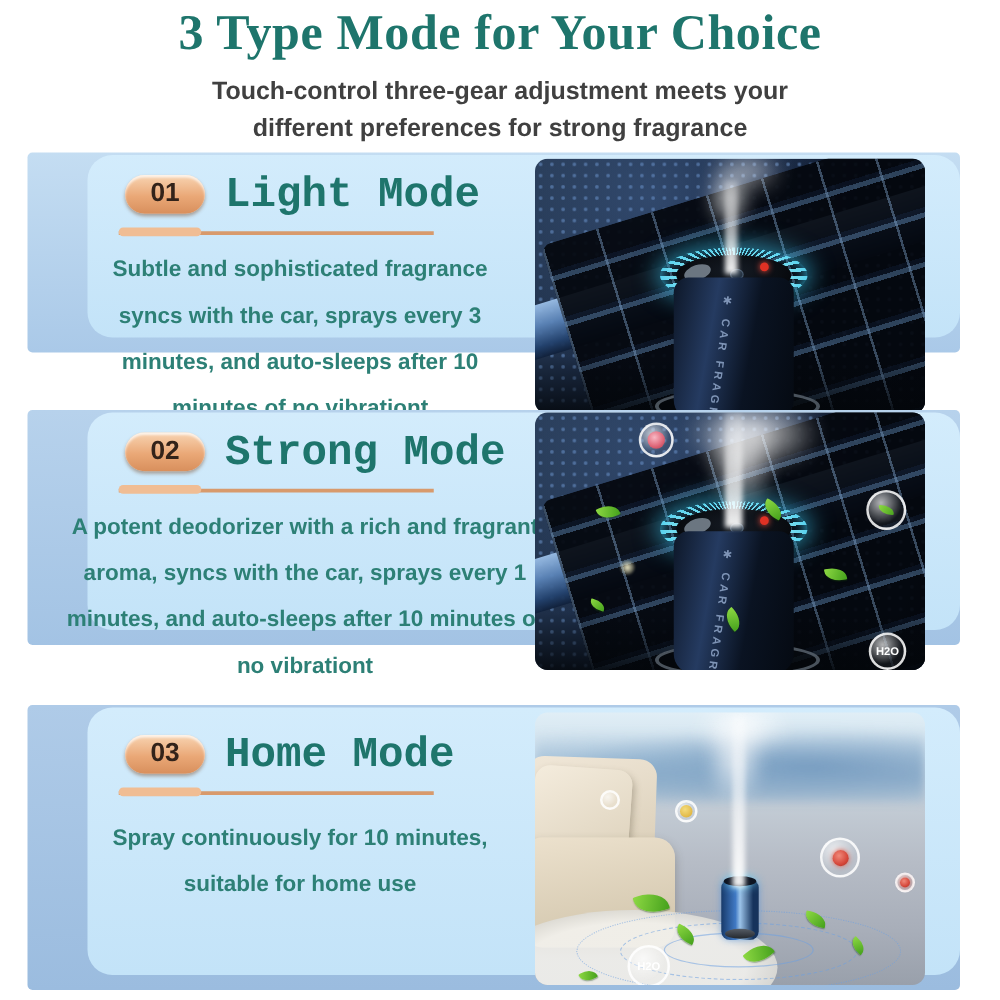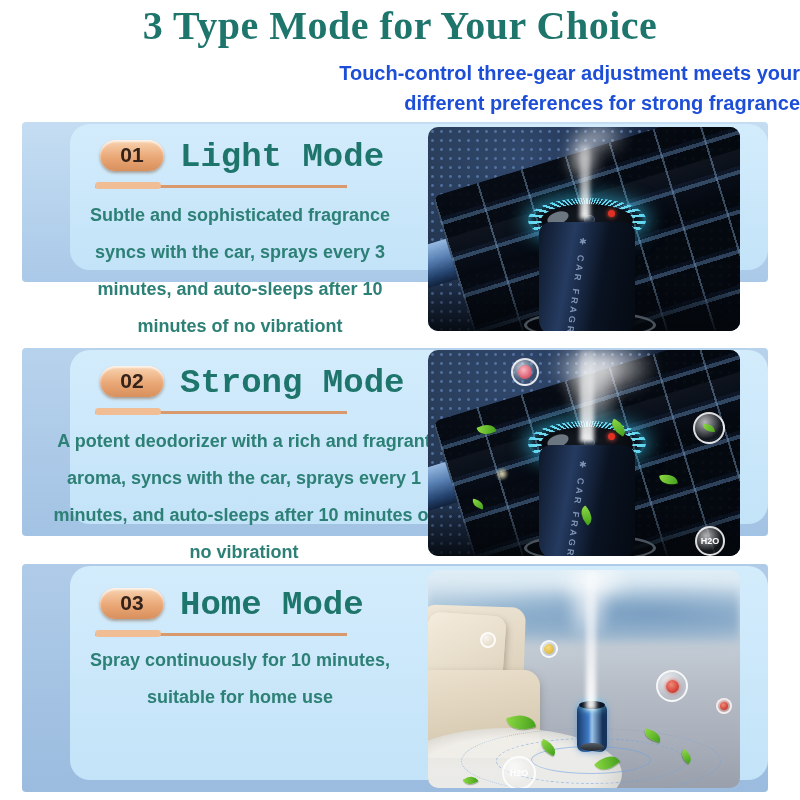--- a/index.html
+++ b/index.html
@@ -4,47 +4,47 @@
 <style>
   * { margin:0; padding:0; box-sizing:border-box; }
   html,body { width:800px; height:800px; background:#ffffff; overflow:hidden;
     font-family:"Liberation Sans","DejaVu Sans",sans-serif; }
   .page { position:relative; width:800px; height:800px; background:#ffffff; }
 
   
   .header { position:absolute; top:0; left:0; width:800px; text-align:center; }
   .main-title { margin-top:2px; font-family:"Liberation Serif","DejaVu Serif",serif;
     font-weight:bold; font-size:40px; color:#1e756c; letter-spacing:0.5px; }
-  .subtitle { margin-top:9px; font-size:20px; font-weight:bold; color:#1d4ed8; line-height:30px;text-align:right; }
+  .subtitle { margin-top:9px; font-size:20px; font-weight:bold; color:#404040; line-height:30px; }
 
   
   .band { position:absolute; left:22px; width:746px; border-radius:4px; }
   .band1 { top:122px; height:160px; background:linear-gradient(180deg,#c4ddf2,#aac9e8); }
-  .band2 { top:348px; height:188px; background:linear-gradient(180deg,#b7d2ec,#a3c3e4); }
+  .band2 { top:328px; height:188px; background:linear-gradient(180deg,#b7d2ec,#a3c3e4); }
   .band3 { top:564px; height:228px; background:linear-gradient(180deg,#afcbe8,#9bbcdf); }
   .card { position:absolute; left:48px; right:0; top:2px; bottom:12px;
     background:linear-gradient(180deg,#d3ecfc,#c3e3f8); border-radius:20px; }
 
   .text-col { position:absolute; left:0; top:0; width:436px; }
   .mode-row { display:flex; align-items:center; gap:16px; margin:14px 0 0 78px; }
   .band3 .mode-row { margin-top:20px; }
   .badge { width:64px; height:31px; border-radius:16px; flex:0 0 auto;
     background:linear-gradient(180deg,#f8d4b2,#eaa877 55%,#d88f5c);
     box-shadow:inset 0 2px 2px rgba(255,255,255,.75), 0 2px 3px rgba(120,70,35,.45);
     color:#33231a; font-weight:bold; font-size:21px;
     display:flex; align-items:center; justify-content:center; }
   .mode-title { font-family:Liberation Mono, monospace; font-weight:bold;
     font-size:34px; color:#1e756c; line-height:1; padding-top:4px;text-align:right; }
   .rule { position:relative; margin:11px 0 0 73px; width:252px; height:3px; background:#d89a6c; }
   .rule::before { content:""; position:absolute; left:0; top:-3px; width:66px; height:7px;
     border-radius:4px; background:#f0bd94; }
   .body-text { margin:9px auto 0; width:330px; font-size:18px; font-weight:bold;
     color:#2d8076; text-align:center; line-height:2.06; }
   .band2 .body-text { width:392px; margin:9px 0 0 26px; }
-  .band3 .body-text { margin-top:6px; }
+  .band3 .body-text { margin-top:16px; }
 
   
   .photo { position:absolute; left:406px; width:312px; border-radius:10px; overflow:hidden; }
   .band1 .photo { top:5px; height:204px; }
   .band2 .photo { top:2px; height:206px; }
   .band3 .photo { top:6px; height:218px; }
 
   
   .photo.car { background-color:#101b30;
     background-image:

